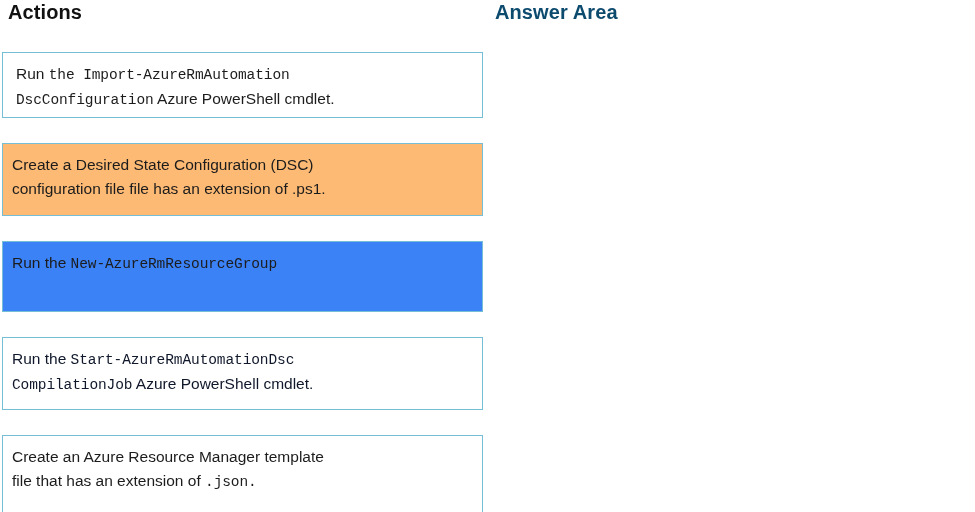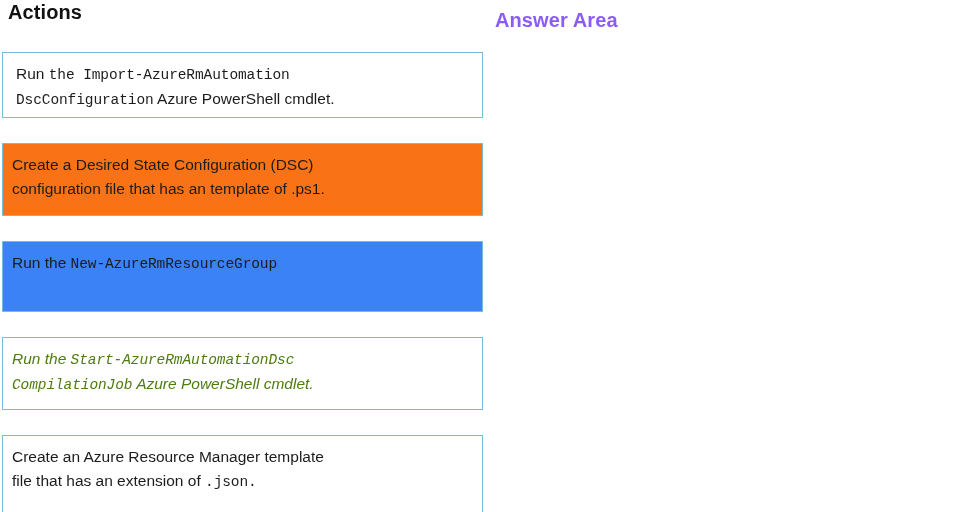--- a/index.html
+++ b/index.html
@@ -85,35 +85,35 @@
     top: 52px;
     width: 470px;
     height: 452px;
   }
 </style>
 </head>
 <body style="background: rgb(255, 255, 255);">
 
 <div id="actions-header" class="col-header" style="color: rgb(17, 17, 17);">Actions</div>
 
-<div id="answer-header" class="col-header" style="color: #8b5cf6; margin-top: 8px;">Answer Area</div>
+<div id="answer-header" class="col-header" style="color: #0c4a6e;">Answer Area</div>
 
 <div id="actions-column">
     <div class="action-card" id="action-card-0" style="border-color: rgb(118, 189, 214); background: rgb(255, 255, 255); color: rgb(28, 28, 28); padding-left: 13px;">
       <span class="action-text"><span class="seg sans">Run </span><span class="seg mono">the Import-AzureRmAutomation</span></span>
       <span class="action-text"><span class="seg mono">DscConfiguration</span><span class="seg sans"> Azure PowerShell cmdlet.</span></span>
     </div>
-    <div class="action-card" id="action-card-1" style="border-color: rgb(118, 189, 214); background: #f97316; color: rgb(28, 28, 28);">
+    <div class="action-card" id="action-card-1" style="border-color: rgb(118, 189, 214); background: #fdba74; color: rgb(28, 28, 28);">
       <span class="action-text"><span class="seg sans">Create a Desired State Configuration (DSC)</span></span>
-      <span class="action-text"><span class="seg sans">configuration file that has an template of .ps1.</span></span>
+      <span class="action-text"><span class="seg sans">configuration file file has an extension of .ps1.</span></span>
     </div>
     <div class="action-card" id="action-card-2" style="border-color: rgb(118, 189, 214); background: #3b82f6; color: rgb(28, 28, 28);">
       <span class="action-text"><span class="seg sans">Run the </span><span class="seg mono">New-AzureRmResourceGroup</span></span>
     </div>
-    <div class="action-card" id="action-card-3" style="border-color: rgb(118, 189, 214); background: rgb(255, 255, 255); color: #4d7c0f; font-style: italic;">
+    <div class="action-card" id="action-card-3" style="border-color: rgb(118, 189, 214); background: rgb(255, 255, 255); color: #0f172a;">
       <span class="action-text"><span class="seg sans">Run the </span><span class="seg mono">Start-AzureRmAutomationDsc</span></span>
       <span class="action-text"><span class="seg mono">CompilationJob</span><span class="seg sans"> Azure PowerShell cmdlet.</span></span>
     </div>
     <div class="action-card" id="action-card-4" style="border-color: rgb(118, 189, 214); background: rgb(255, 255, 255); color: rgb(28, 28, 28);">
       <span class="action-text"><span class="seg sans">Create an Azure Resource Manager template</span></span>
       <span class="action-text"><span class="seg sans">file that has an extension of </span><span class="seg mono">.json.</span></span>
     </div>
   </div>
 
 <div id="answer-column"></div>

